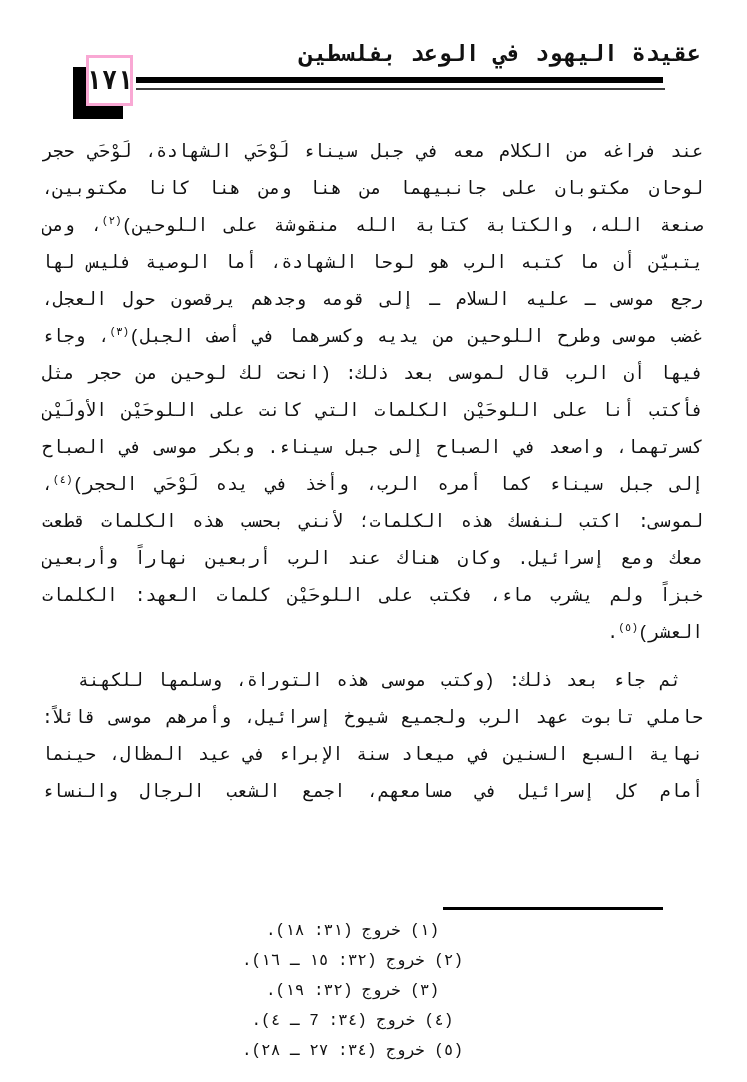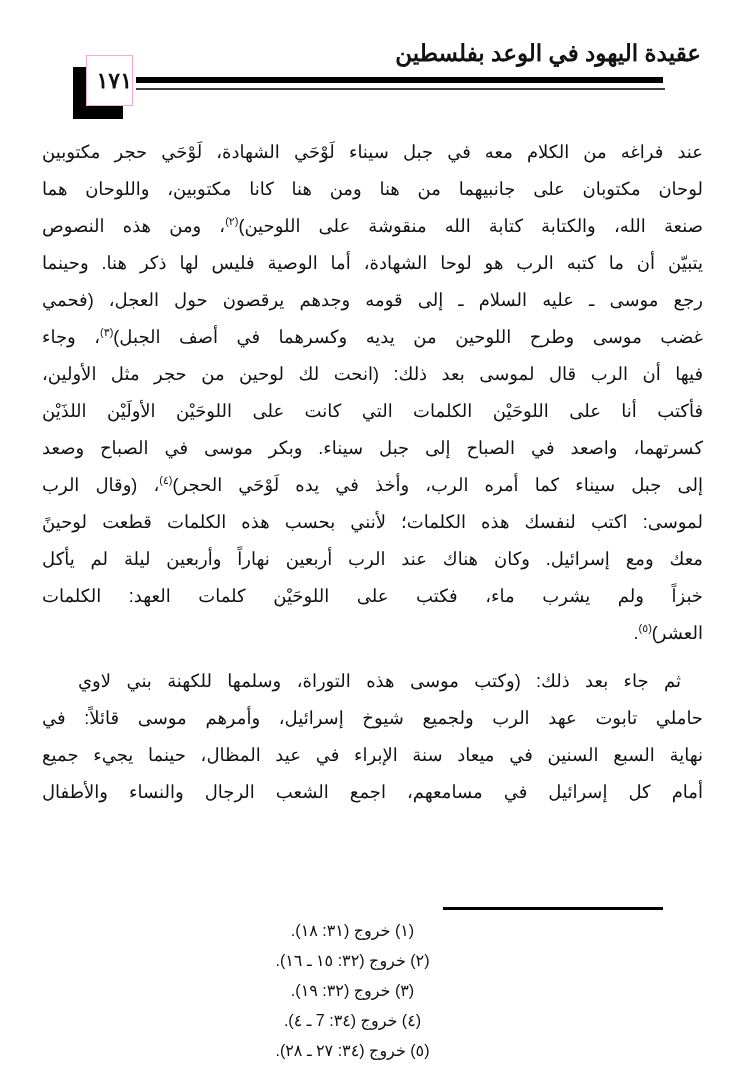--- a/index.html
+++ b/index.html
@@ -7,21 +7,21 @@
     padding: 0;
     background: #e8e8e8;
   }
   .page {
     position: relative;
     width: 747px;
     height: 1082px;
     margin: 0 auto;
     background: #ffffff;
     color: #111111;
-    font-family: Liberation Sans, sans-serif;
+    font-family: Liberation Mono, monospace;
     direction: rtl;
     overflow: hidden;
   }
   
   .header-title {
     position: absolute;
     top: 40px;
     right: 46px;
     font-size: 23px;
     font-weight: bold;
@@ -37,26 +37,26 @@
     height: 52px;
     background: #000;
   }
   .pagenum-box {
     position: absolute;
     left: 86px;
     top: 55px;
     width: 47px;
     height: 51px;
     background: #ffffff;
-    border: 1px solid #f9a8d4;
+    border: 3px solid #f9a8d4;
     box-sizing: border-box;
     display: flex;
     align-items: center;
-    justify-content: flex-start;
-    font-size: 22px;
+    justify-content: center;
+    font-size: 26px;
     font-weight: bold;
     letter-spacing: 1px;
   }
   .rule-thick {
     position: absolute;
     left: 136px;
     width: 527px;
     top: 77px;
     height: 6px;
     background: #000;

